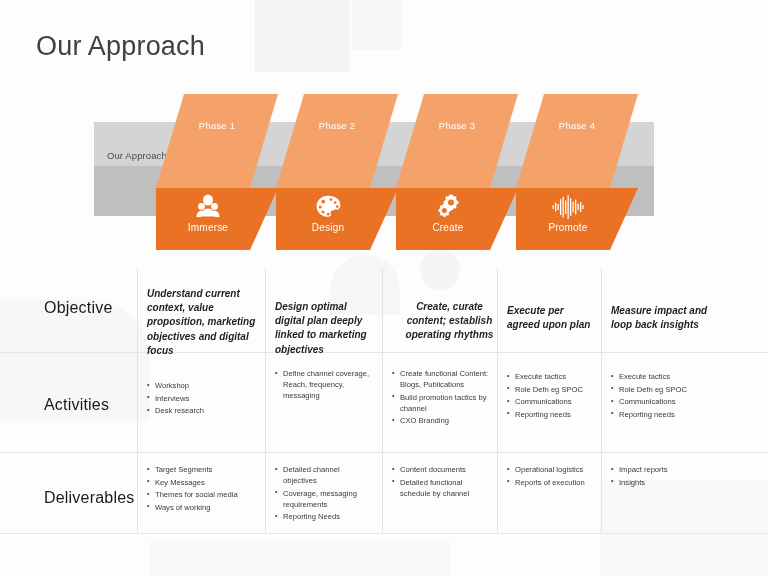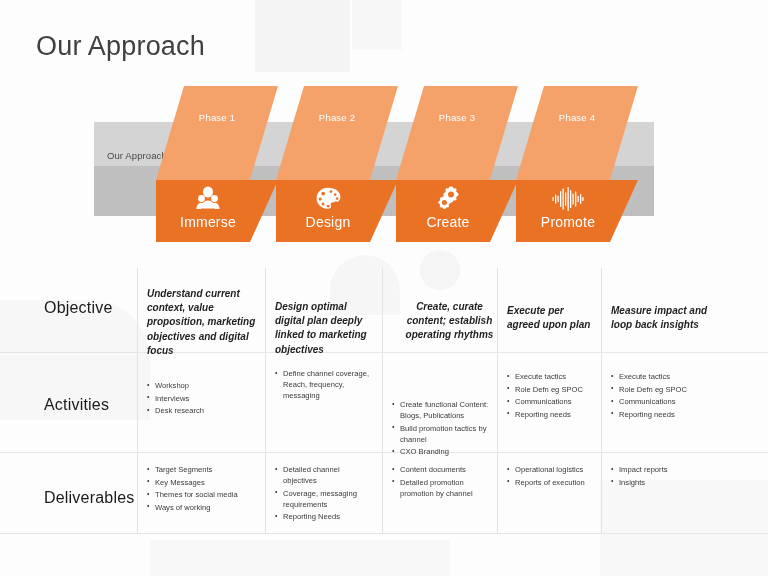--- a/index.html
+++ b/index.html
@@ -80,21 +80,21 @@
     position: absolute;
     left: 107px;
     top: 64px;
     font-size: 9.5px;
     color: #4a4a4a;
     letter-spacing: 0.1px;
   }
 
   .chev {
     position: absolute;
-    top: 0;
+    top: 8px;
     width: 122px;
     height: 200px;
   }
   .chev .half {
     position: absolute;
     left: 0;
     width: 122px;
   }
   
   .chev .topShape {
@@ -127,21 +127,21 @@
     text-align: center;
     z-index: 4;
   }
   .chev .icon svg { display: inline-block; }
   .chev .name {
     position: absolute;
     top: 128px;
     left: 0;
     width: 104px;
     text-align: center;
-    font-size: 14px;
+    font-size: 10px;
     color: #ffffff;
     letter-spacing: 0.2px;
     z-index: 4;
   }
 
   
   #table {
     position: absolute;
     left: 0;
     top: 268px;
@@ -332,21 +332,21 @@
           <li>Workshop</li>
           <li>Interviews</li>
           <li>Desk research</li>
         </ul>
       </div>
     <div class="cell" style="left:275px; top:100px; width:98px;">
         <ul>
           <li>Define channel coverage, Reach, frequency, messaging</li>
         </ul>
       </div>
-    <div class="cell" style="left:392px; top:100px; width:100px;margin-top:31px;">
+    <div class="cell" style="left:392px; top:100px; width:100px;">
         <ul>
           <li>Create functional Content: Blogs, Publications</li>
           <li>Build promotion tactics by channel</li>
           <li>CXO Branding</li>
         </ul>
       </div>
     <div class="cell" style="left:507px; top:103px; width:88px;">
         <ul>
           <li>Execute tactics</li>
           <li>Role Defn eg SPOC</li>
@@ -374,21 +374,21 @@
     <div class="cell" style="left:275px; top:196px; width:100px;">
         <ul>
           <li>Detailed channel objectives</li>
           <li>Coverage, messaging requirements</li>
           <li>Reporting Needs</li>
         </ul>
       </div>
     <div class="cell" style="left:392px; top:196px; width:100px;">
         <ul>
           <li>Content documents</li>
-          <li>Detailed promotion promotion by channel</li>
+          <li>Detailed functional schedule by channel</li>
         </ul>
       </div>
     <div class="cell" style="left:507px; top:196px; width:90px;">
         <ul>
           <li>Operational logistics</li>
           <li>Reports of execution</li>
         </ul>
       </div>
     <div class="cell" style="left:611px; top:196px; width:98px;">
         <ul>

